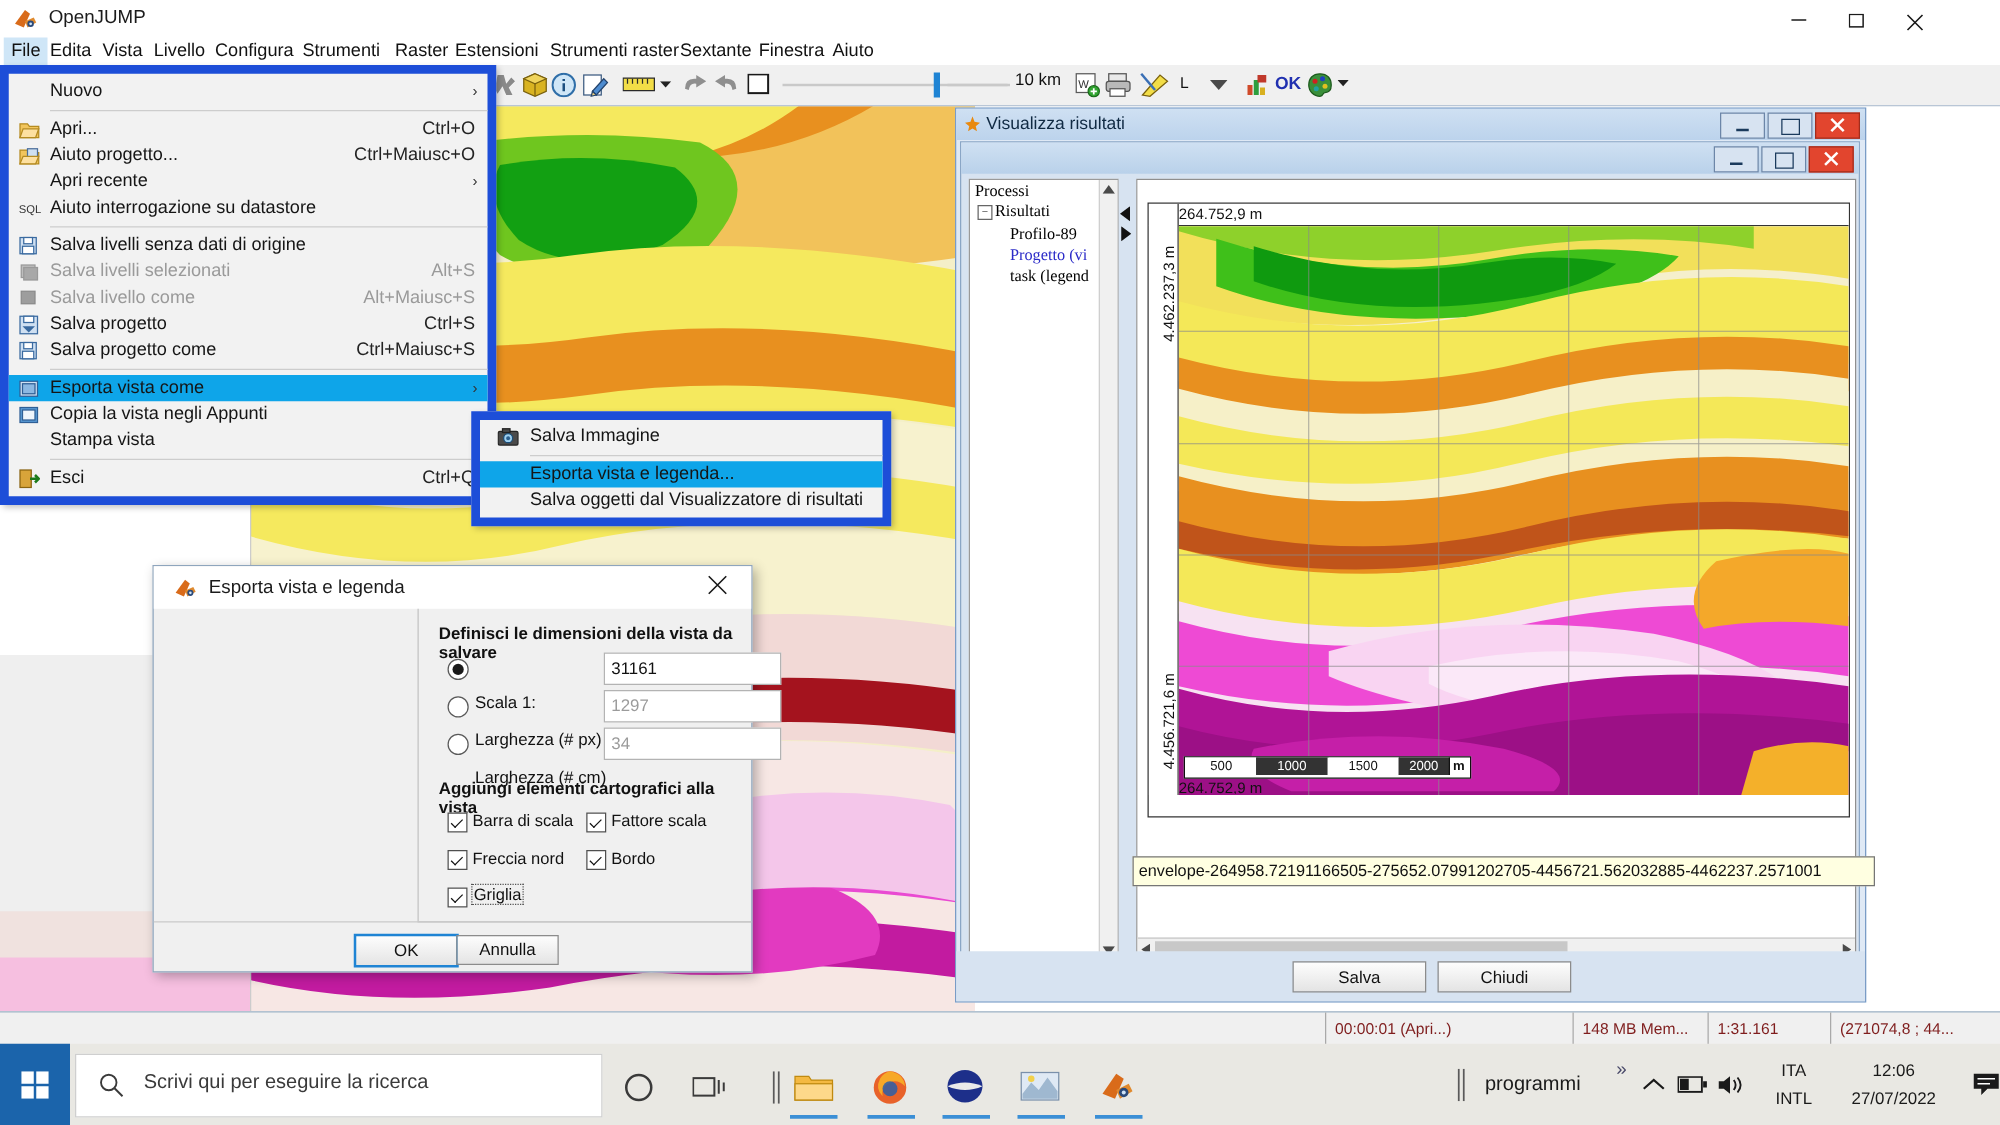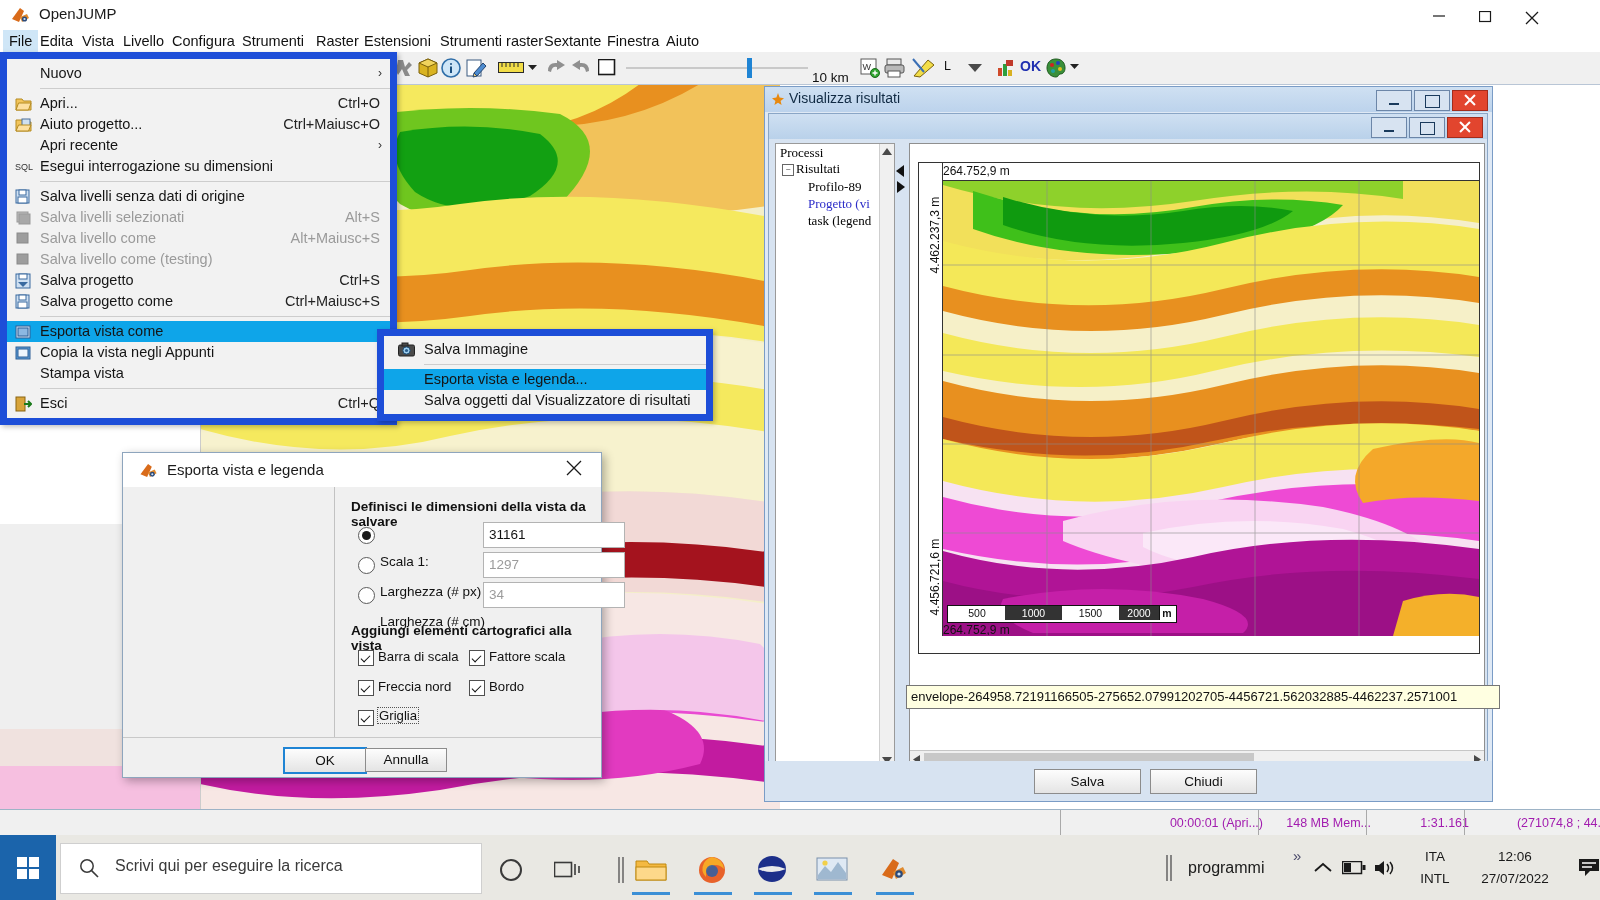--- a/index.html
+++ b/index.html
@@ -21,21 +21,21 @@
   .menubar{position:absolute;left:0;top:30px;width:1600px;height:22px;background:#ffffff;}
   .menubar .mi{position:absolute;top:0;height:22px;line-height:22px;padding:0 6px;font-size:14.5px;color:#111;cursor:default;}
   .menubar .mi.active{background:#cfe6f7;}
 
   .toolbar{position:absolute;left:0;top:52px;width:1600px;height:32px;background:#f0f0f0;border-bottom:1px solid #b9c6d6;}
   .tb-sep{position:absolute;top:4px;width:1px;height:24px;background:#c8c8c8;}
 
   .mapbg{position:absolute;left:0;top:84px;width:1600px;height:725px;overflow:hidden;}
 
   .statusbar{position:absolute;left:0;top:809px;width:1600px;height:26px;background:#f0f0f0;border-top:1px solid #9db3c6;
-             font-size:12.5px;color:#a21caf;text-align:right;}
+             font-size:12.5px;color:#7f1d1d;}
   .statusbar .cell{position:absolute;top:0;height:26px;line-height:26px;padding-left:7px;border-left:1px solid #a9a9a9;white-space:nowrap;}
 
   
   .menu{position:absolute;background:#f2f2f2;border:7px solid #1d4ed8;box-shadow:2px 2px 5px rgba(0,0,0,.25);text-decoration:underline;}
   #file-menu{left:0;top:52px;width:383px;padding:4px 0 4px 0;}
   .menu .row{position:relative;height:21px;line-height:21px;font-size:14.5px;color:#151515;cursor:default;white-space:nowrap;}
   .menu .row .lbl{position:absolute;left:33px;top:0;}
   .menu .row .acc{position:absolute;right:10px;top:0;color:#232323;}
   .menu .row .arrow{position:absolute;right:8px;top:0;color:#333;font-size:12px;}
   .menu .row .ico{position:absolute;left:8px;top:3px;width:17px;height:16px;}
@@ -246,21 +246,21 @@
     </svg>
     <svg style="position:absolute;left:570px;top:7px;" width="22" height="18">
       <path d="M19,12 Q19,3 10,4 L10,1 L2,6 L10,11 L10,8 Q15,7 16,13 Z" fill="#8f8f8f"></path>
     </svg>
     <svg style="position:absolute;left:598px;top:7px;" width="18" height="17">
       <rect x="0.5" y="0.5" width="16" height="15" fill="#fff" stroke="#1a1a1a" stroke-width="1.6"></rect>
     </svg>
     <div style="position:absolute;left:626px;top:15px;width:180px;height:2px;background:#c9c9c9;"></div>
     <div style="position:absolute;left:747px;top:6px;width:5px;height:20px;background:#1f84d4;"></div>
     <div style="position:absolute;left:758px;top:15px;width:50px;height:2px;background:#c9c9c9;"></div>
-    <div style="position:absolute;left:812px;top:18px;font-size:13.5px;color:#111;">10 km</div>
+    <div style="position:absolute;left:812px;top:4px;font-size:13.5px;color:#111;">10 km</div>
     <svg style="position:absolute;left:860px;top:6px;" width="20" height="20">
       <rect x="1" y="1" width="15" height="15" fill="#fff" stroke="#5a5a5a"></rect>
       <text x="2.5" y="12" font-size="9" font-family="Liberation Sans" fill="#333">W</text>
       <circle cx="15" cy="15" r="4.5" fill="#31a531" stroke="#1b6b1b"></circle>
       <path d="M15,12.5 L15,17.5 M12.5,15 L17.5,15" stroke="#fff" stroke-width="1.4"></path>
     </svg>
     <svg style="position:absolute;left:884px;top:6px;" width="22" height="20">
       <rect x="3" y="1" width="14" height="6" fill="#e9e9e9" stroke="#555"></rect>
       <rect x="1" y="7" width="19" height="8" rx="2" fill="#b9b9b9" stroke="#555"></rect>
       <rect x="4" y="13" width="12" height="6" fill="#fff" stroke="#555"></rect>
@@ -479,21 +479,21 @@
       <span class="acc">Ctrl+Maiusc+O</span>
     </div>
 
     <div class="row">
       <span class="lbl">Apri recente</span>
       <span class="arrow">›</span>
     </div>
 
     <div class="row">
       <span class="ico" style="font-size:9px;line-height:16px;color:#333;font-family:'Liberation Sans',sans-serif;">SQL</span>
-      <span class="lbl">Esegui interrogazione su dimensioni</span>
+      <span class="lbl">Aiuto interrogazione su datastore</span>
     </div>
 
     <div class="sep"></div>
 
     <div class="row">
       <svg class="ico" viewBox="0 0 17 16">
         <rect x="1" y="1" width="13" height="13" fill="#cfe0f2" stroke="#3a6aa0"></rect>
         <rect x="4" y="1" width="7" height="5" fill="#fff" stroke="#3a6aa0"></rect>
         <rect x="3" y="8" width="9" height="6" fill="#fff" stroke="#3a6aa0"></rect>
       </svg>
@@ -510,26 +510,20 @@
     </div>
 
     <div class="row disabled">
       <svg class="ico" viewBox="0 0 17 16">
         <rect x="2" y="2" width="11" height="10" fill="#9d9d9d" stroke="#8a8a8a"></rect>
       </svg>
       <span class="lbl">Salva livello come</span>
       <span class="acc">Alt+Maiusc+S</span>
     </div>
 
-    <div class="row disabled">
-      <svg class="ico" viewBox="0 0 17 16">
-        <rect x="2" y="2" width="11" height="10" fill="#9d9d9d" stroke="#8a8a8a"></rect>
-      </svg>
-      <span class="lbl">Salva livello come (testing)</span>
-    </div>
 
     <div class="row">
       <svg class="ico" viewBox="0 0 17 16">
         <rect x="1" y="1" width="14" height="14" fill="#cfe0f2" stroke="#3a6aa0"></rect>
         <rect x="4" y="1" width="8" height="5" fill="#fff" stroke="#3a6aa0"></rect>
         <path d="M3,9 L13,9 L8,14 Z" fill="#3a6aa0"></path>
       </svg>
       <span class="lbl">Salva progetto</span>
       <span class="acc">Ctrl+S</span>
     </div>

